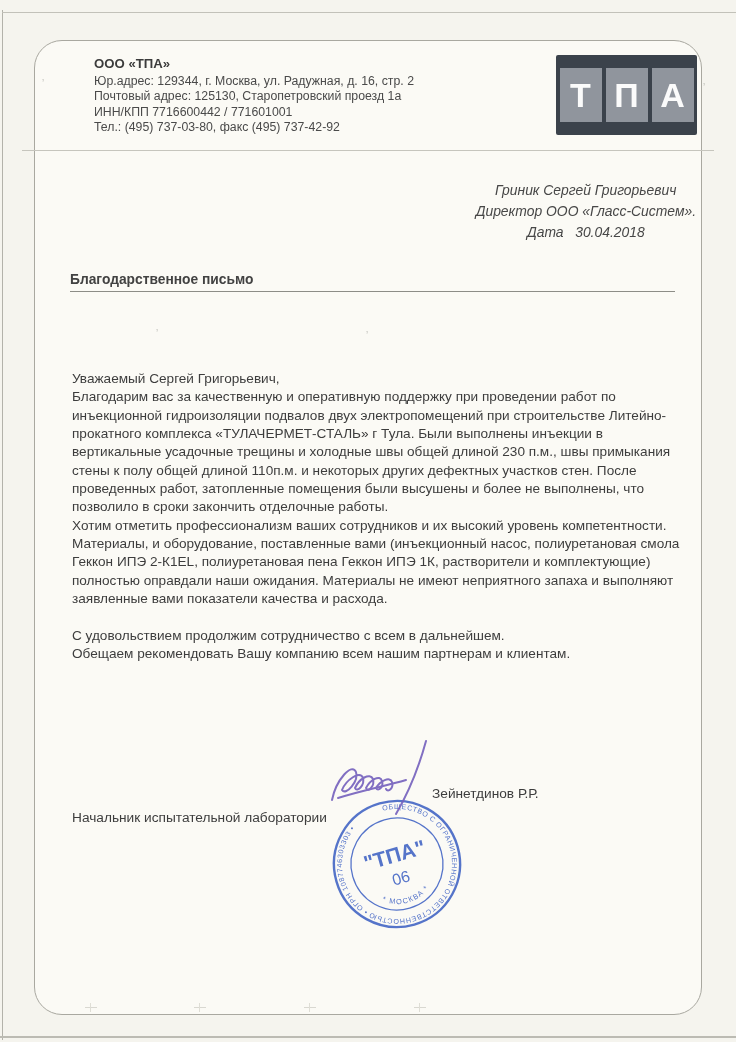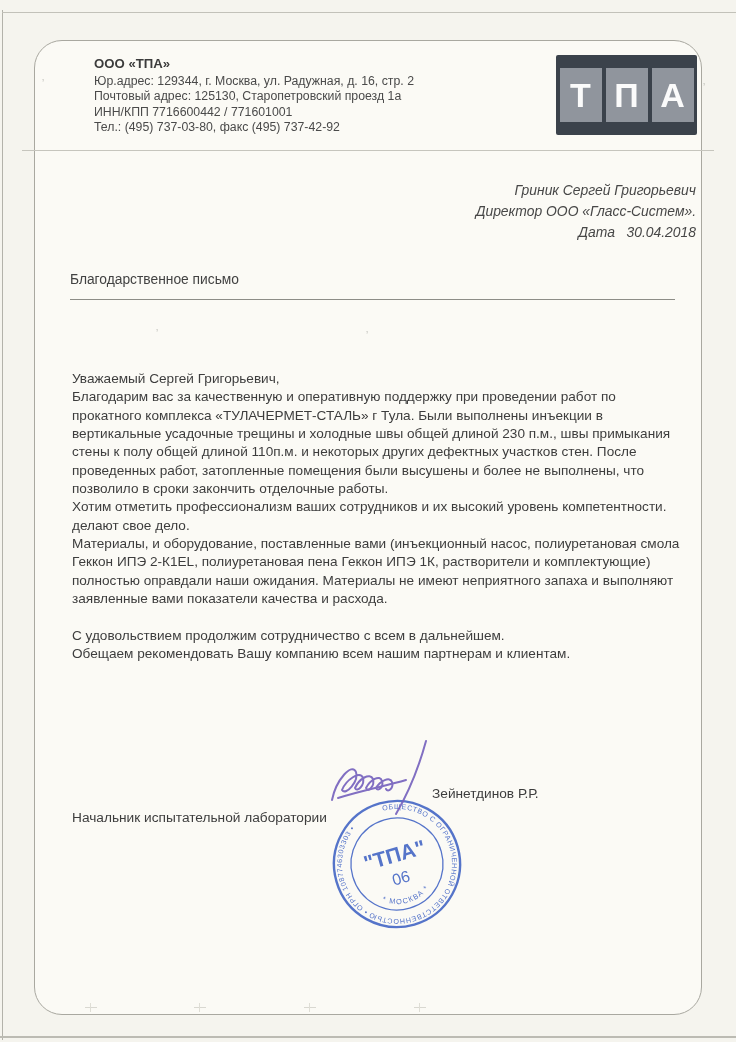--- a/index.html
+++ b/index.html
@@ -27,28 +27,28 @@
     display:flex;align-items:center;justify-content:center;gap:4px;
     box-sizing:border-box;padding:13px 3px;
   }
   .logo-tile{
     width:42px;height:54px;background:#90959d;
     display:flex;align-items:center;justify-content:center;
     font-weight:bold;font-size:34px;color:#fbfbfb;letter-spacing:0;
   }
 
   .recipient{
-    position:absolute;right:40px;top:180px;text-align:right;
+    position:absolute;right:40px;top:180px;text-align:center;
     font-style:italic;font-size:13.9px;line-height:20.8px;color:#474747;
   }
 
   .subject-wrap{
     position:absolute;left:70px;top:272px;width:605px;
-    border-bottom:1px solid #8d8d87;padding-bottom:12px;
-    font-size:13.8px;color:#424242;
+    border-bottom:1px solid #8d8d87;padding-bottom:4px;
+    font-size:13.8px;color:#424242;font-weight:bold;
   }
 
   .body-text{position:absolute;left:72px;top:371px;width:615px;font-size:13.6px;color:#3d3d3d;}
   .bline{height:18.35px;white-space:nowrap;}
 
   .sig-title{position:absolute;left:72px;top:810px;font-size:13.7px;color:#3d3d3d;}
   .sig-name{position:absolute;left:432px;top:786px;font-size:13.7px;color:#3d3d3d;}
 
   .stamp-svg{position:absolute;left:319px;top:786px;z-index:2;}
   .signature-svg{position:absolute;left:318px;top:738px;z-index:3;}
@@ -89,27 +89,27 @@
     <div>Дата&nbsp;&nbsp;&nbsp;30.04.2018</div>
   </div>
 
   <div class="subject-wrap">
     <span>Благодарственное письмо</span>
   </div>
 
   <div class="body-text">
     <div class="bline">Уважаемый Сергей Григорьевич,</div>
     <div class="bline">Благодарим вас за качественную и оперативную поддержку при проведении работ по</div>
+    <div class="bline">инъекционной гидроизоляции подвалов двух электропомещений при строительстве Литейно-</div>
     <div class="bline">прокатного комплекса «ТУЛАЧЕРМЕТ-СТАЛЬ» г Тула. Были выполнены инъекции в</div>
     <div class="bline">вертикальные усадочные трещины и холодные швы общей длиной 230 п.м., швы примыкания</div>
     <div class="bline">стены к полу общей длиной 110п.м. и некоторых других дефектных участков стен. После</div>
     <div class="bline">проведенных работ, затопленные помещения были высушены и более не выполнены, что</div>
     <div class="bline">позволило в сроки закончить отделочные работы.</div>
     <div class="bline">Хотим отметить профессионализм ваших сотрудников и их высокий уровень компетентности.</div>
-    <div class="bline">делают свое дело.</div>
     <div class="bline">Материалы, и оборудование, поставленные вами (инъекционный насос, полиуретановая смола</div>
     <div class="bline">Геккон ИПЭ 2-К1EL, полиуретановая пена Геккон ИПЭ 1К, растворители и комплектующие)</div>
     <div class="bline">полностью оправдали наши ожидания. Материалы не имеют неприятного запаха и выполняют</div>
     <div class="bline">заявленные вами показатели качества и расхода.</div>
     <div class="bline"></div>
     <div class="bline">С удовольствием продолжим сотрудничество с всем в дальнейшем.</div>
     <div class="bline">Обещаем рекомендовать Вашу компанию всем нашим партнерам и клиентам.</div>
   </div>
 
   <div class="sig-title">Начальник испытательной лаборатории</div>

